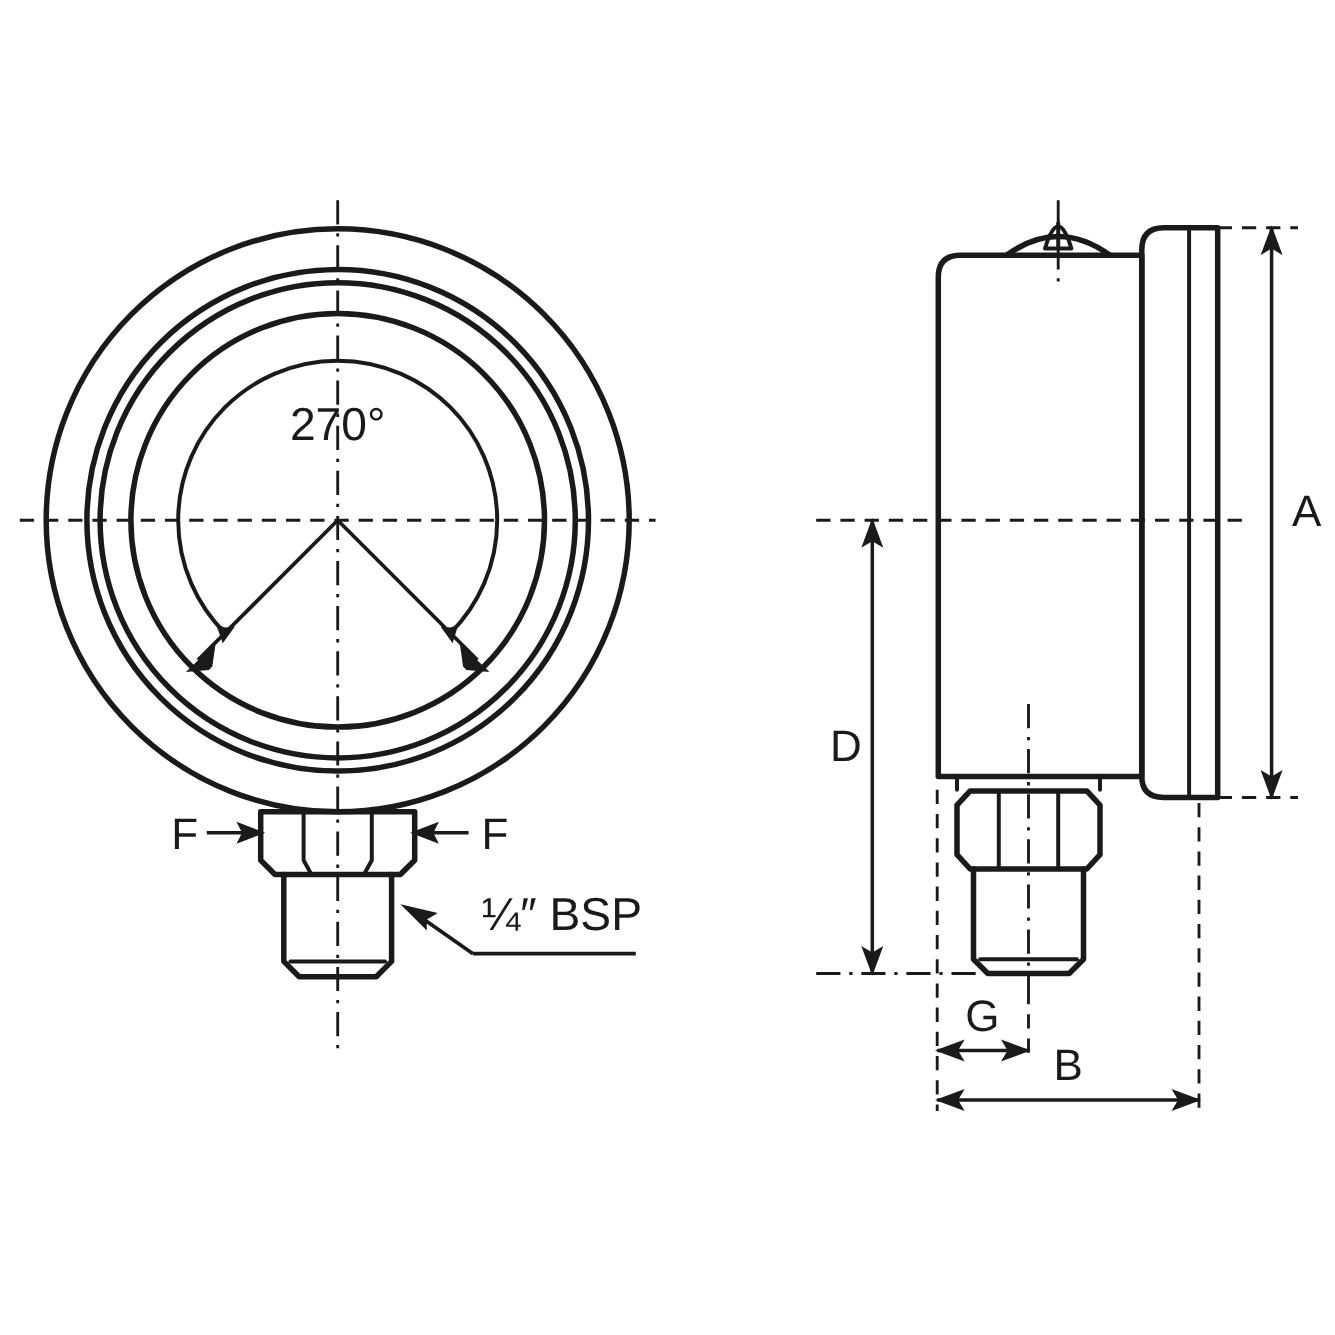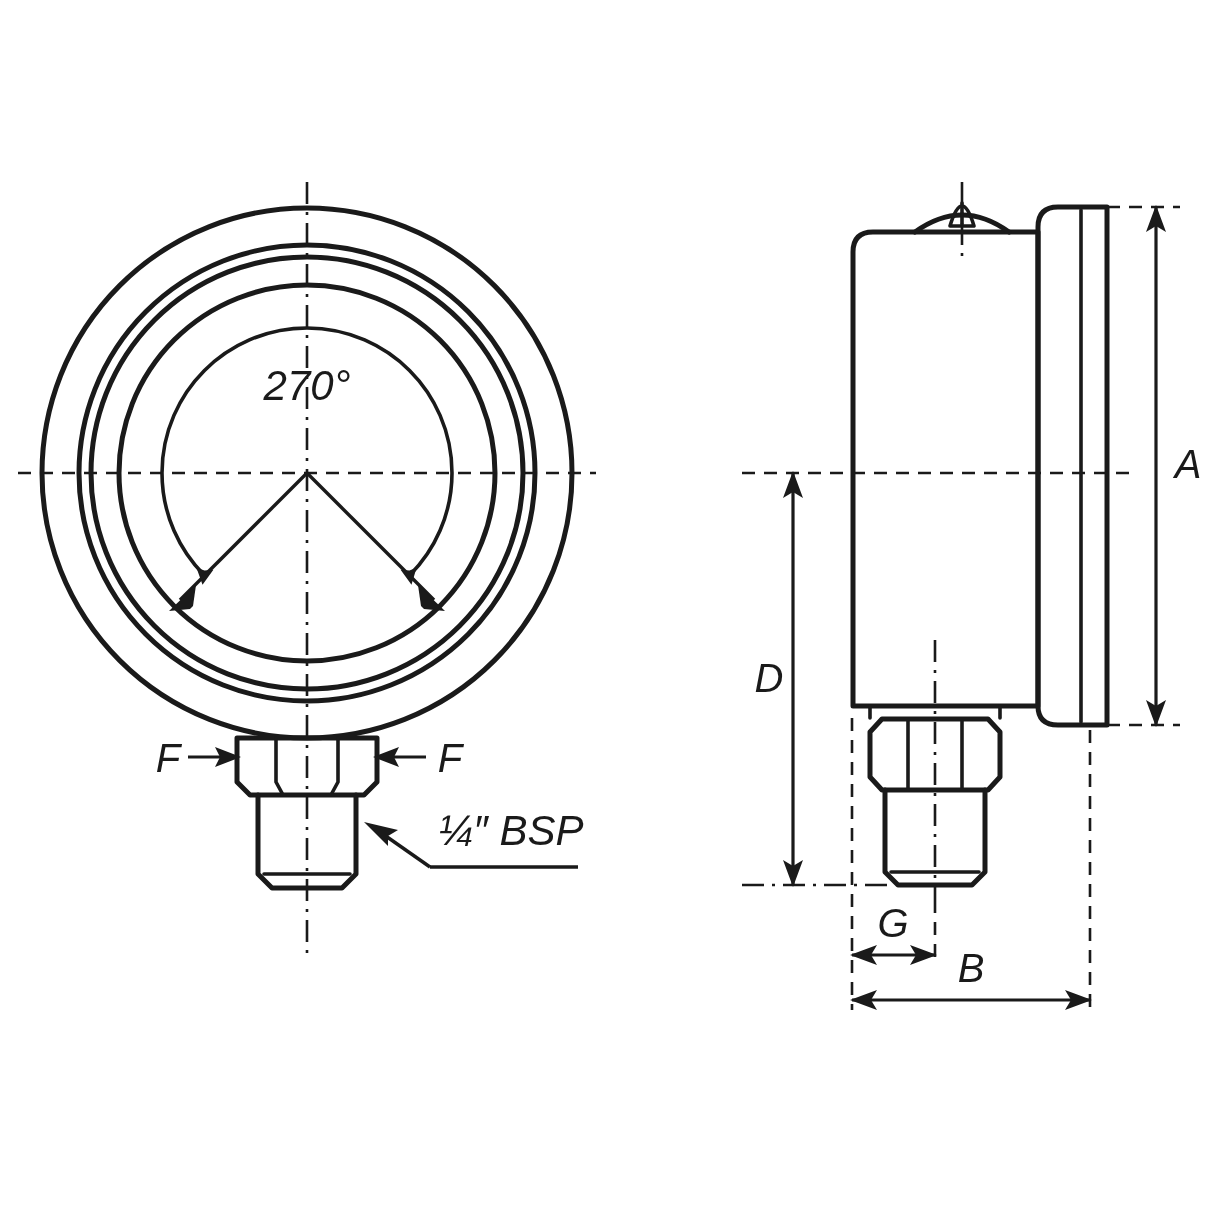--- a/index.html
+++ b/index.html
@@ -11,21 +11,20 @@
     width: 1214px;
     height: 1214px;
     font-family: "Liberation Sans", sans-serif;
     overflow: hidden;
   }
   #drawing-root {
     position: relative;
     width: 1084px;
     height: 1214px;
     background: #fdba74;
-    font-style: italic;
   }
   svg#drawing {
     display: block;
     width: 1214px;
     height: 1214px;
   }
   .outline {
     fill: none;
     stroke: #1a1a1a;
     stroke-width: 5;

